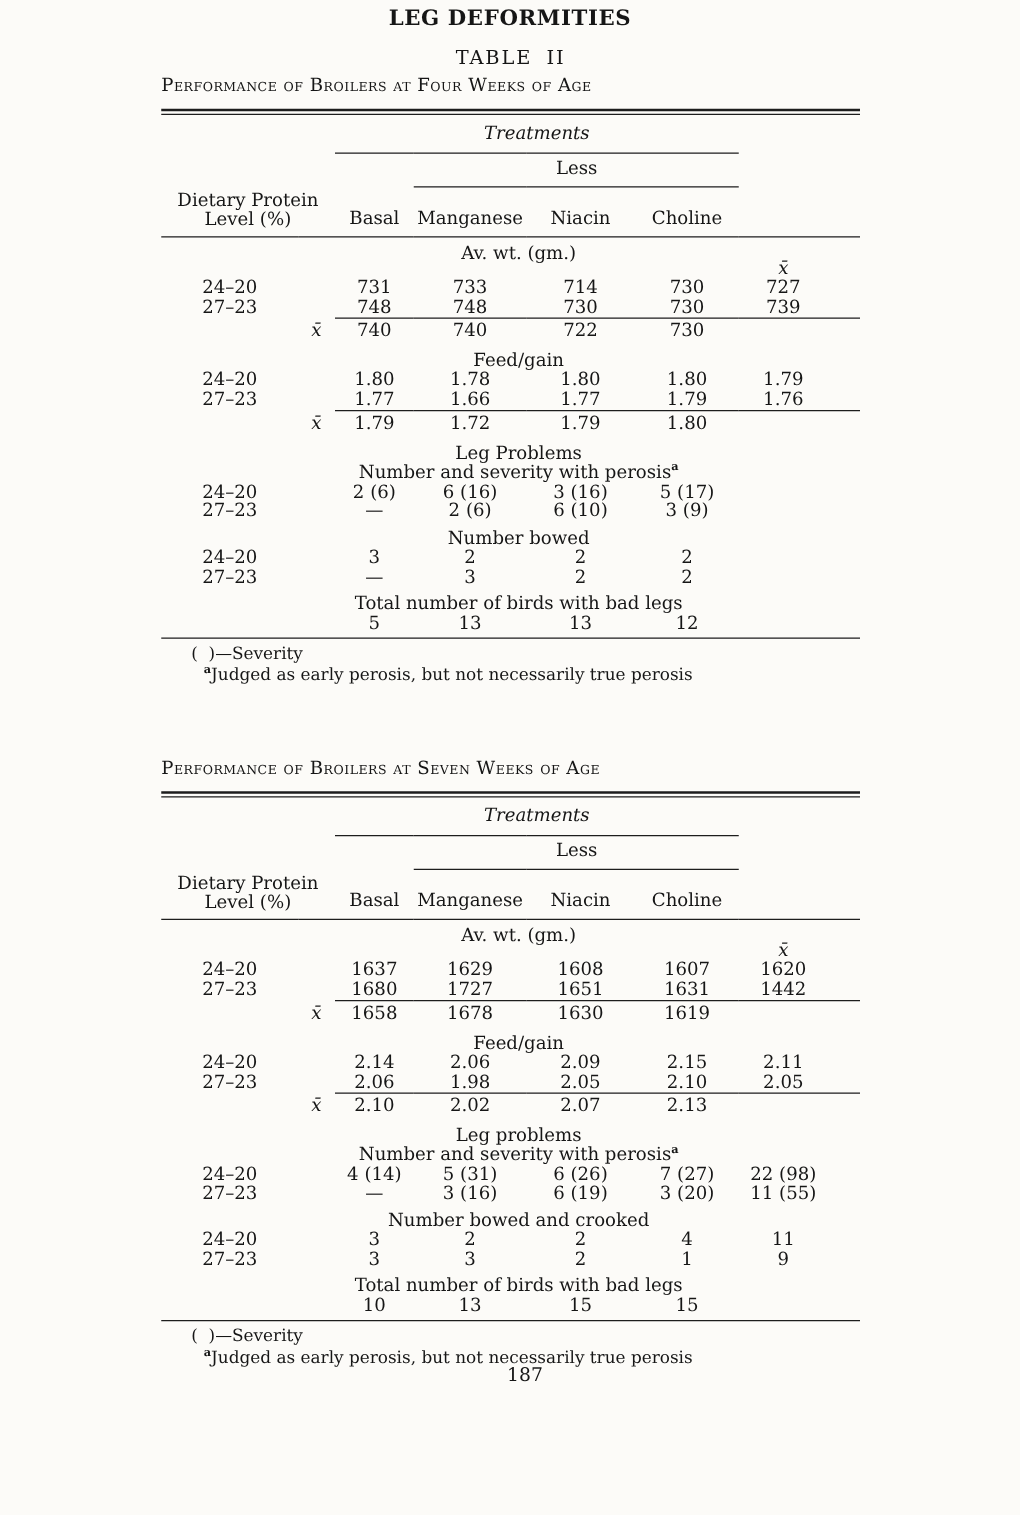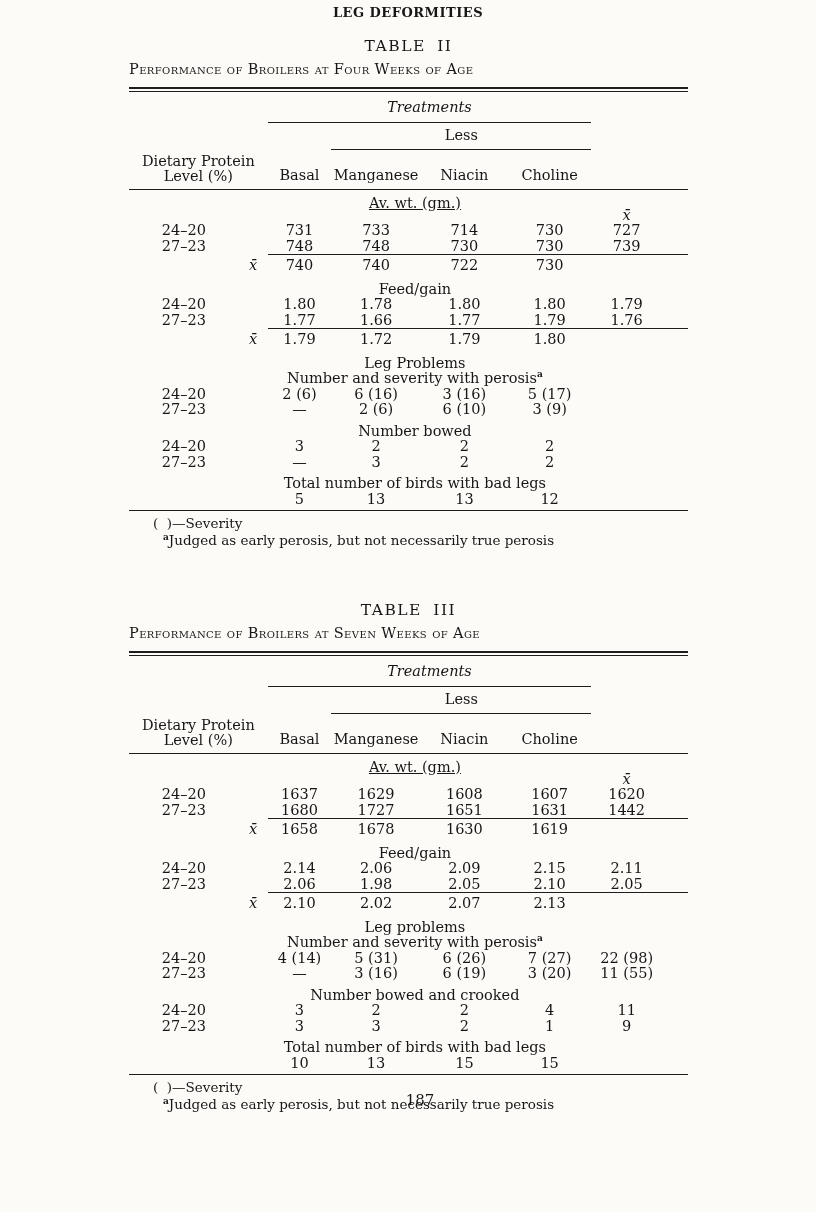--- a/index.html
+++ b/index.html
@@ -4,21 +4,21 @@
 <style>
   html,body { margin:0; padding:0; background:#e8e8e8; }
   .sheet {
     position:relative; width:816px; height:1212px; margin:0 auto;
     background:#fcfbf8; color:#161616;
     font-family:"DejaVu Serif", serif;
     overflow:hidden;
   }
   .running-head {
     position:absolute; top:5px; left:0; width:100%;
-    text-align:center; font-size:13px; font-weight:bold; letter-spacing:0.5px;
+    text-align:center; font-size:17px; font-weight:bold; letter-spacing:0.5px;
   }
   .page-number {
     position:absolute; top:1091px; left:0; width:100%;
     text-align:center; font-size:15px;padding-left:12px;
   }
   .table-block { position:absolute; left:129px; width:559px; }
   #tb2 { top:37px; }
   #tb3 { top:601px; }
   .tbl-title  { text-align:center; font-size:15.5px; letter-spacing:1.5px; word-spacing:5px; font-weight:500; }
   .tbl-subtitle {
@@ -26,21 +26,21 @@
     letter-spacing:0.4px; margin-top:6px;
   }
   .double-rule { margin-top:10px; height:2px; border-top:2px solid #1d1d1d; border-bottom:1.3px solid #1d1d1d; }
   table.tbl { width:100%; border-collapse:collapse; table-layout:fixed; font-size:14.5px; }
   .tbl td { padding:0; text-align:center; vertical-align:bottom; line-height:15.5px; }
   tr.hdr-treat td.span-line { border-bottom:1.3px solid #1d1d1d; padding-top:8px; padding-bottom:6px;font-style:italic; }
   tr.hdr-less  td.span-line { border-bottom:1.3px solid #1d1d1d; padding-top:5px; padding-bottom:6px; }
   tr.hdr-cols td { border-bottom:1.6px solid #1d1d1d; padding-top:4px; padding-bottom:5px; }
   td.stub { line-height:15px;margin-top:28px; }
   tr.sec-head td.sec-heading { padding-top:6px; }
-  tr.sec-head.has-x td.sec-heading { padding-bottom:12px;text-decoration:underline; }
+  tr.sec-head.has-x td.sec-heading { padding-bottom:12px; }
   td.xhead, td.xcol { padding-right:26px; }
   tr.mean td { padding-top:3px; padding-bottom:2px; }
   td.topline { border-top:1.4px solid #1d1d1d; }
   .msym { font-style:italic; }
   .bottom-rule { border-top:1.6px solid #1d1d1d; margin-top:3px; }
   .footnotes { margin-top:4px; font-size:13.5px; line-height:16.5px; }
   .fn-line1 { padding-left:24px; }
   .fn-line2 { padding-left:34px; }
   sup.fnmark { font-size:9px; font-weight:bold; line-height:0; }
 </style>
@@ -224,21 +224,20 @@
     </tbody>
       </table>
     <div class="bottom-rule"></div>
     <div class="footnotes">
       <div class="fn-line1">(&nbsp;&nbsp;)—Severity</div>
       <div class="fn-line2"><sup class="fnmark">a</sup><span>Judged as early perosis, but not necessarily true perosis</span></div>
     </div>
   </section>
 
   <section class="table-block" id="tb3">
-    <div class="tbl-title">TABLE III</div>
     <div class="tbl-subtitle">Performance of Broilers at Seven Weeks of Age</div>
     <div class="double-rule"></div>
     <table class="tbl">
       <colgroup>
         <col style="width:19.6%">
           <col style="width:5.2%">
           <col style="width:11.4%">
         <col style="width:16.0%">
           <col style="width:15.6%">
           <col style="width:14.9%">

